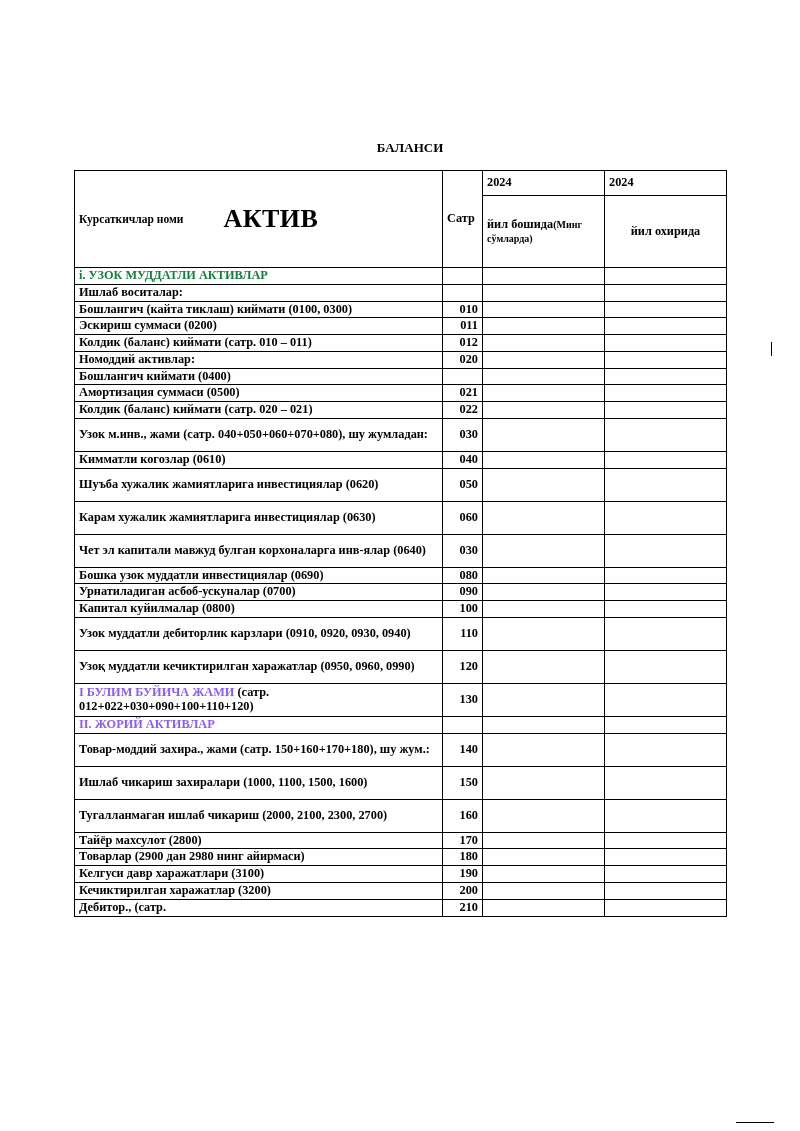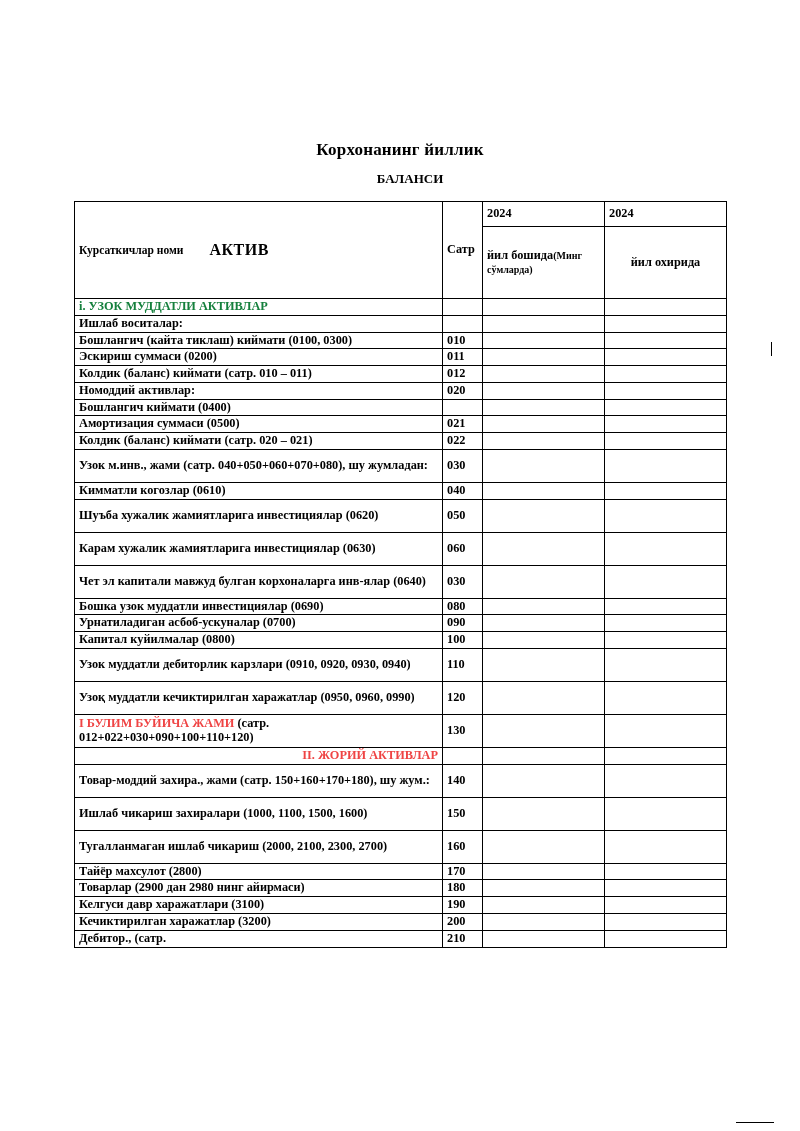--- a/index.html
+++ b/index.html
@@ -63,28 +63,28 @@
     text-align: left;
     vertical-align: middle;
     height: 94px;
     padding-left: 6px;
     position: relative;
   }
   .hdr-name-inner {
     display: flex;
     align-items: center;
     justify-content: flex-start;
-    gap: 26px;
+    gap: 40px;
   }
   .hdr-name-label {
     font-size: 11.5px;
     font-weight: bold;
   }
   .hdr-aktiv {
-    font-size: 16px;
+    font-size: 26px;
     font-weight: bold;
     letter-spacing: 0.5px;
     text-align: center;
   }
   .hdr-satr {
     text-align: left;
     font-size: 12.5px;
     font-weight: bold;
   }
   .hdr-year {
@@ -105,29 +105,28 @@
     font-size: 10px;
     font-weight: bold;
   }
   .hdr-sub-end {
     font-size: 13px;
     font-weight: bold;
     text-align: center;
     line-height: 1.2;
   }
   .sec-red {
-    color: #ef4444;
-    text-align: right;
+    color: #8b5cf6;
   }
   .tiny-red {
     color: #15803d;
     font-size: 9.5px;
     font-weight: bold;
   }
-  .cell-num { text-align: left; }
+  .cell-num { text-align: right; }
   .justify { text-align: justify; }
   .row-tall td { height: 30px; }
 
   
   .edge-line-top {
     position: absolute;
     right: 28px;
     top: 202px;
     width: 1px;
     height: 14px;
@@ -141,21 +140,20 @@
     height: 1px;
     background: #000;
   }
 </style>
 </head>
 <body>
 
 <div class="page">
 
   <div class="title-block">
-    <div class="title-line1">Корхонанинг  йиллик</div>
     <div class="title-line2">БАЛАНСИ</div>
   </div>
 
   <div class="edge-line-top"></div>
   <div class="edge-line-low"></div>
 
   <div class="table-wrap">
     <table class="balance">
       <colgroup>
         <col class="c-name">

